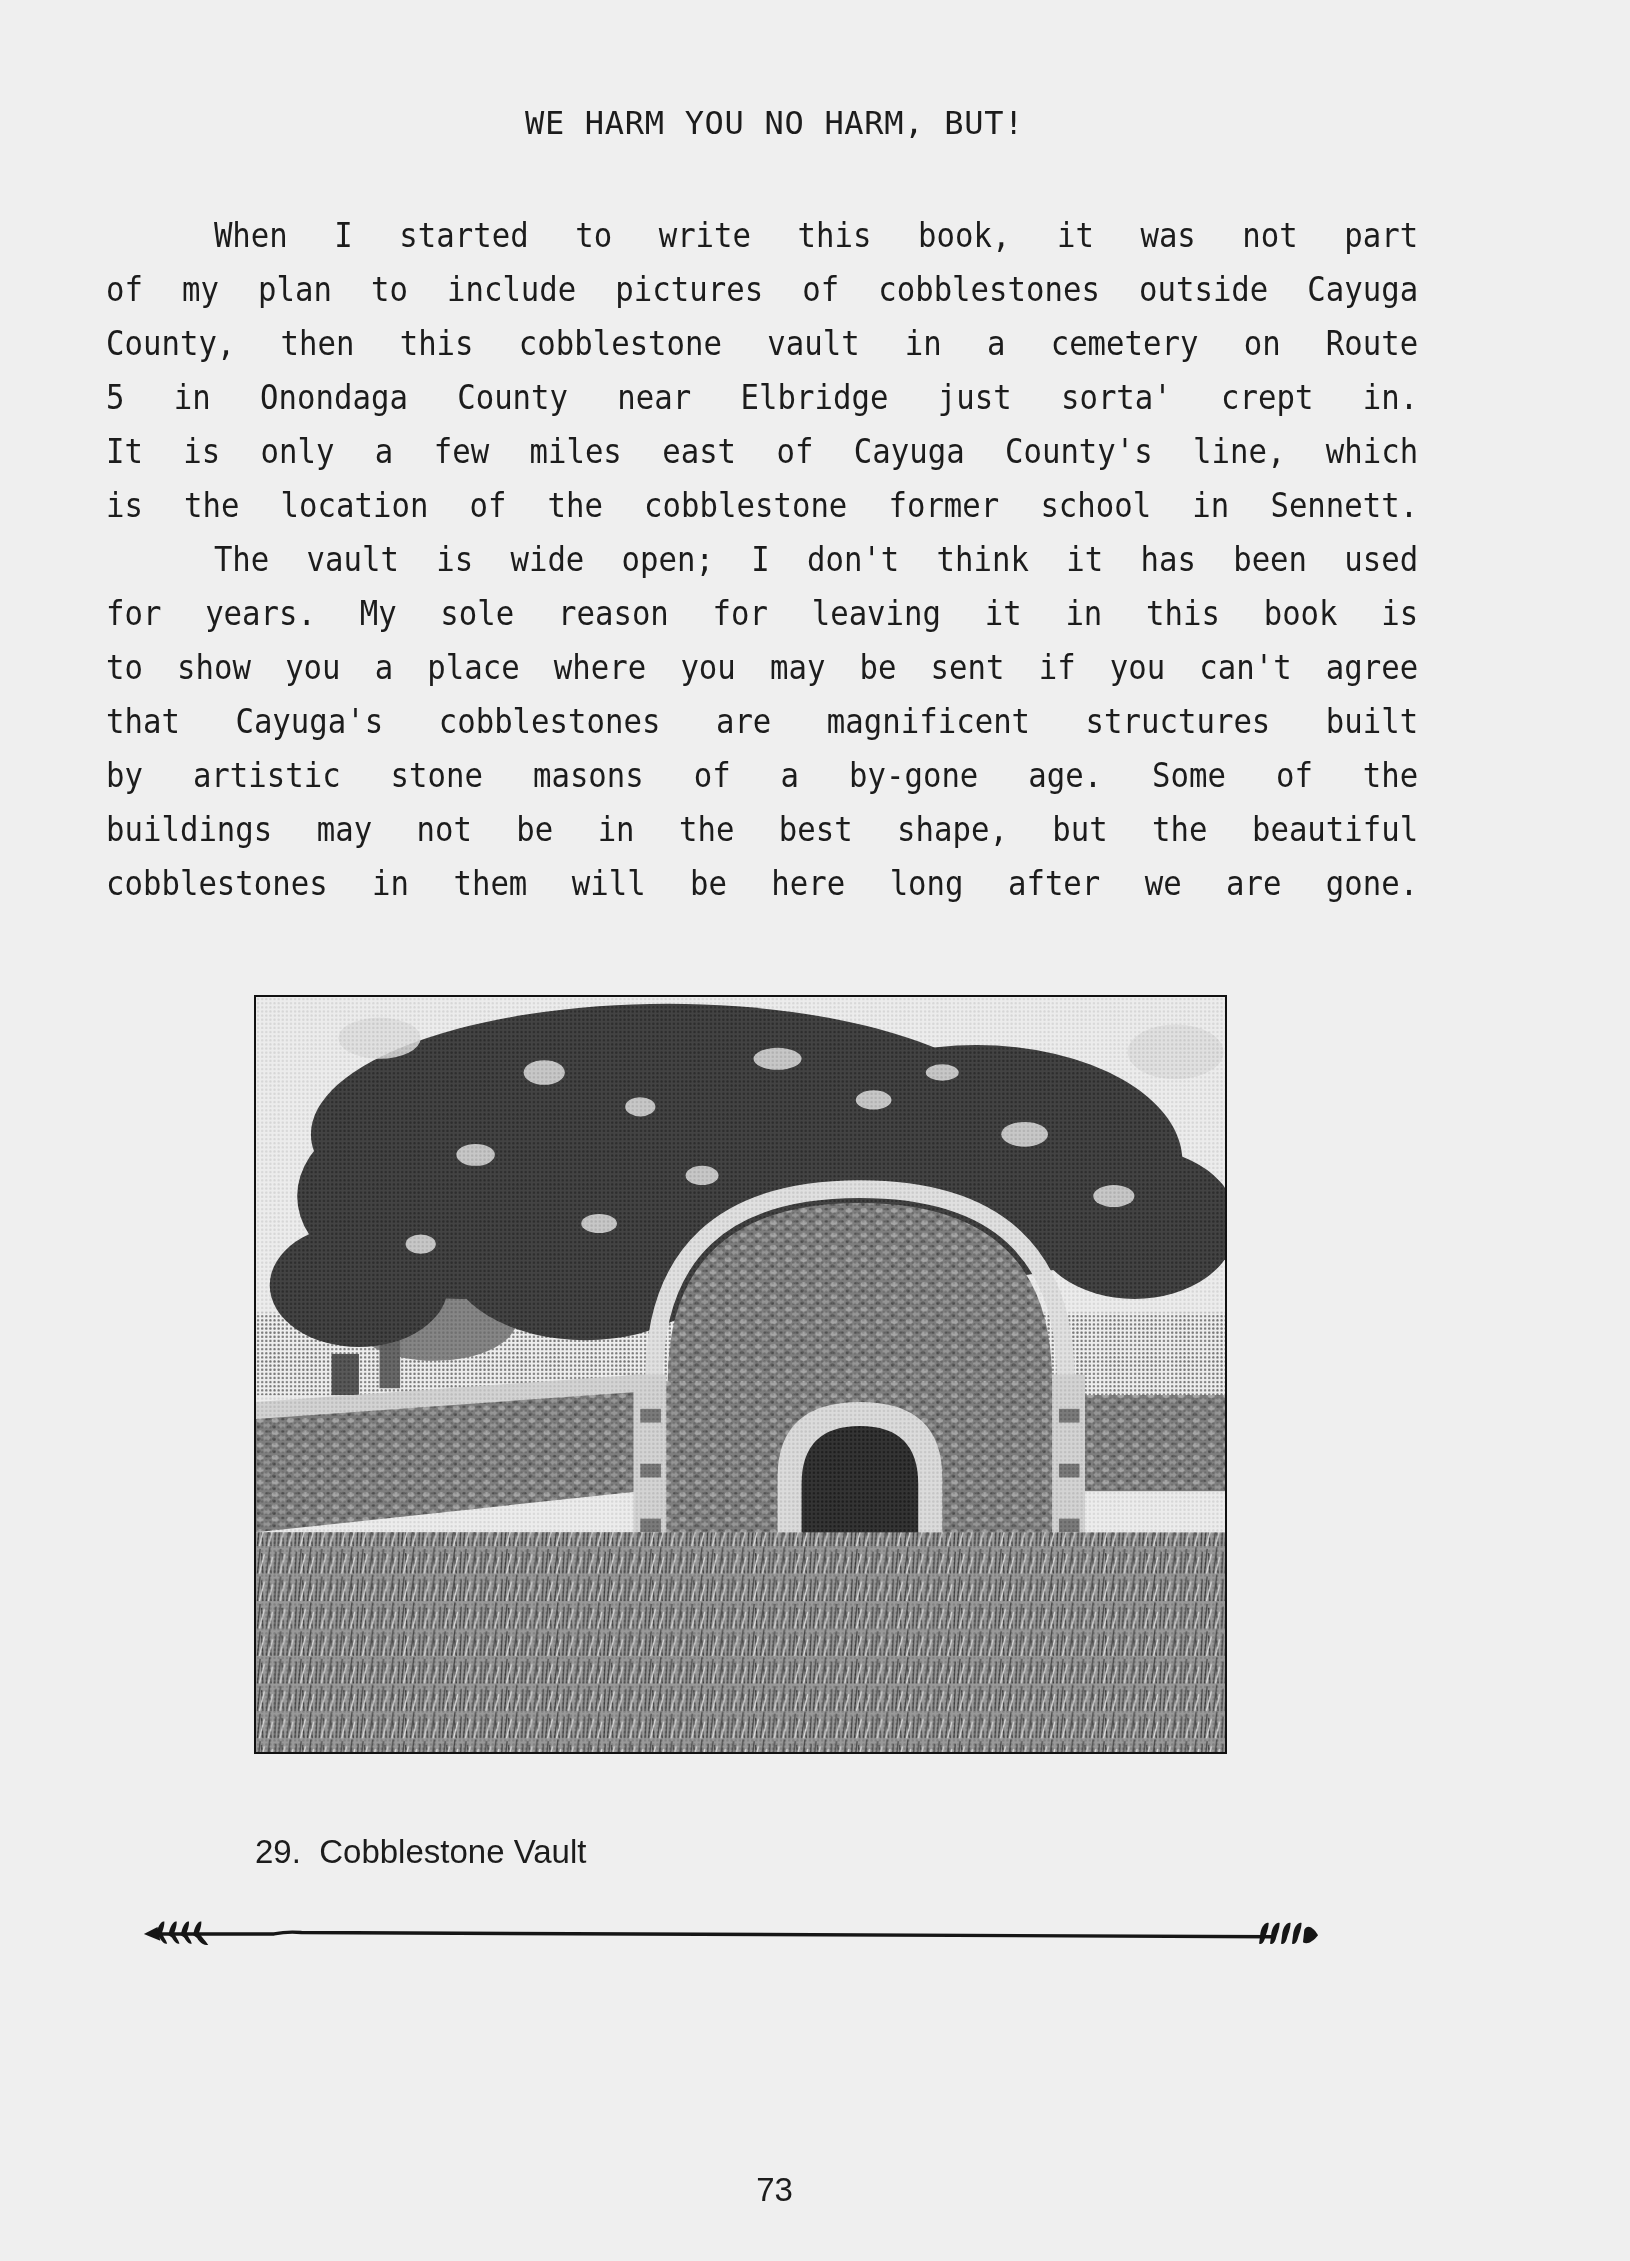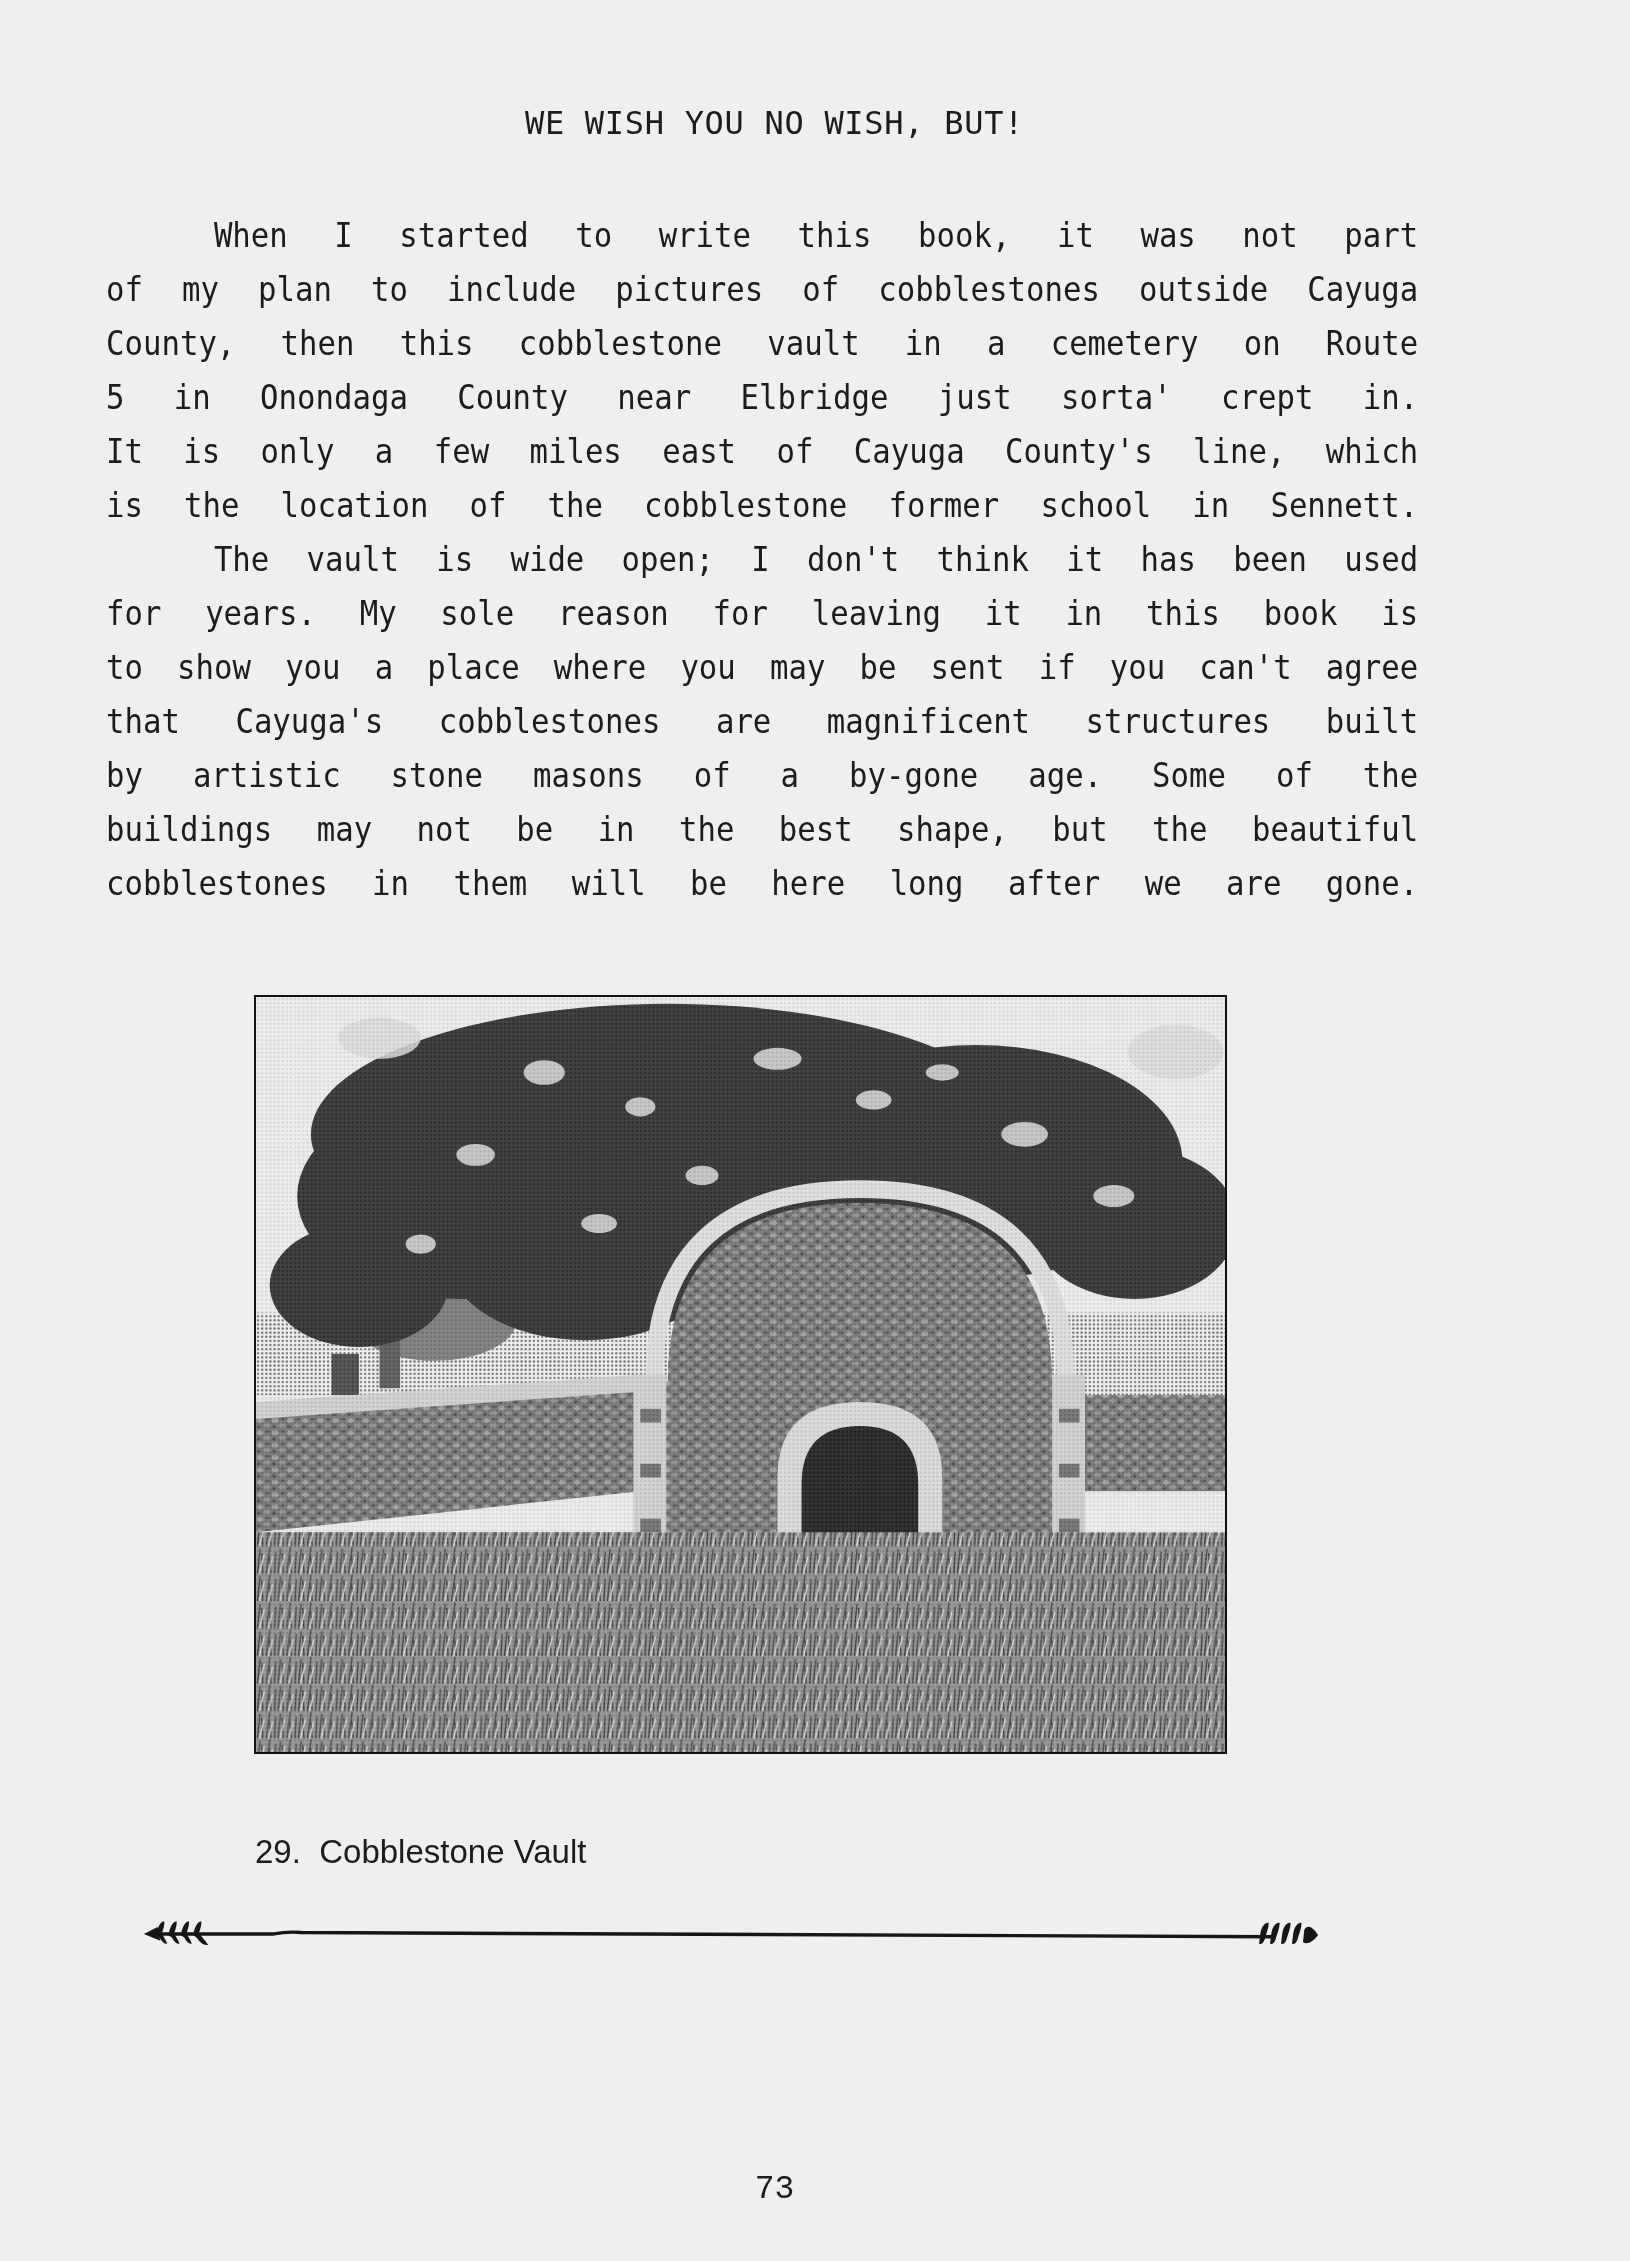--- a/index.html
+++ b/index.html
@@ -62,29 +62,29 @@
   }
   .divider {
     position: absolute;
     left: 137px; top: 1905px;
     width: 1192px; height: 62px;
   }
   .page-number {
     position: absolute;
     top: 2171px; left: 0; width: 1549px;
     text-align: center;
-    font-family: Liberation Mono, monospace;
+    font-family: Liberation Sans, sans-serif;
     font-size: 33px;
     color: #1c1c1c;
   }
 </style>
 </head>
 <body>
 
-<div class="page-title">WE WISH YOU NO WISH, BUT!</div>
+<div class="page-title">WE HARM YOU NO HARM, BUT!</div>
 
 <div class="body-text">
   <span class="line indent">When I started to write this book, it was not part</span>
   <span class="line">of my plan to include pictures of cobblestones outside Cayuga</span>
   <span class="line">County, then this cobblestone vault in a cemetery on Route</span>
   <span class="line">5 in Onondaga County near Elbridge just sorta' crept in.</span>
   <span class="line">It is only a few miles east of Cayuga County's line, which</span>
   <span class="line">is the location of the cobblestone former school in Sennett.</span>
   <span class="line indent">The vault is wide open; I don't think it has been used</span>
   <span class="line">for years.  My sole reason for leaving it in this book is</span>

